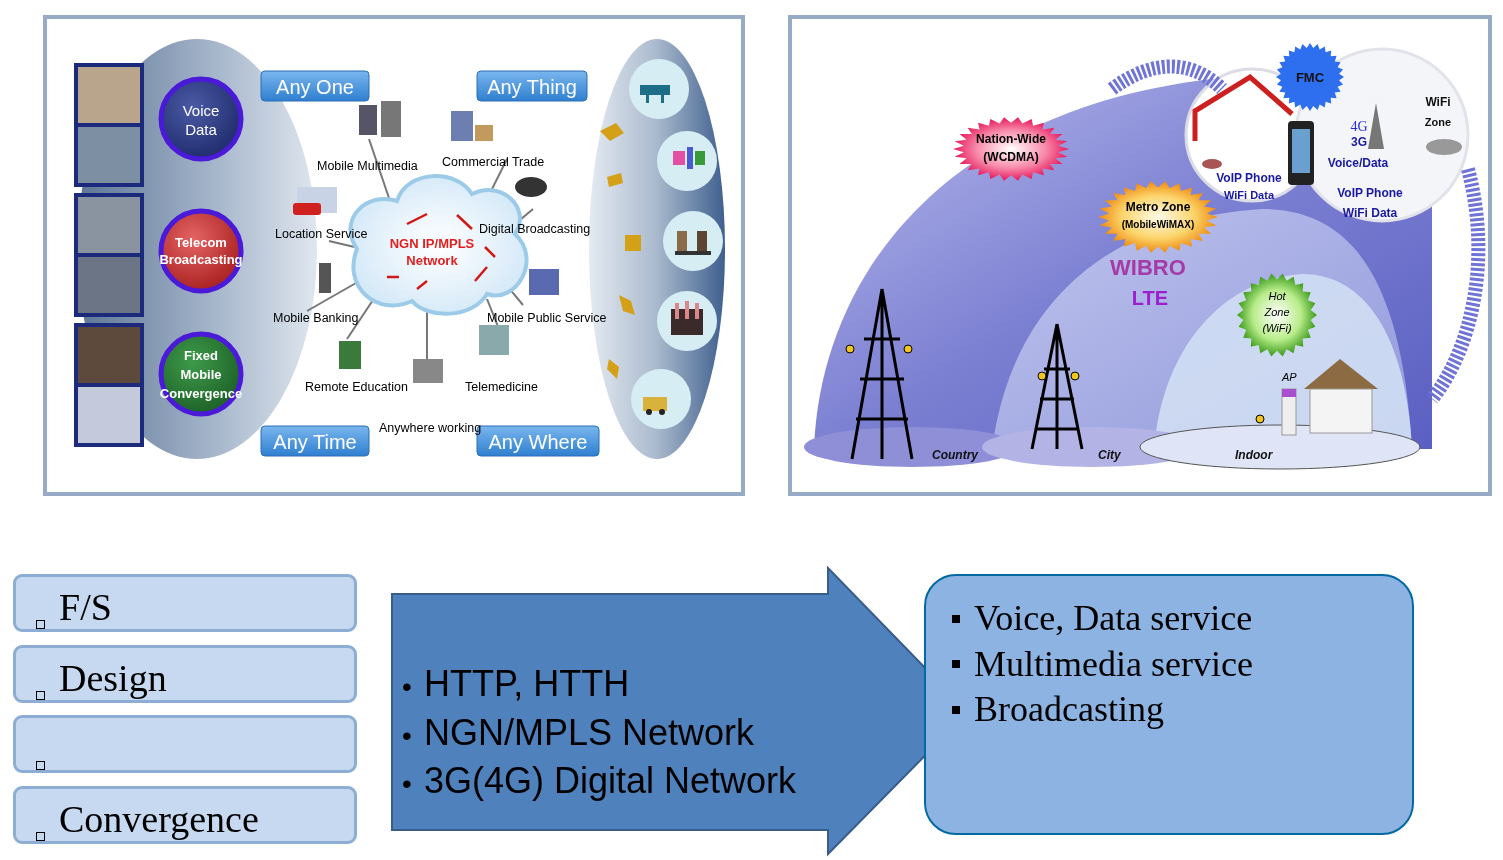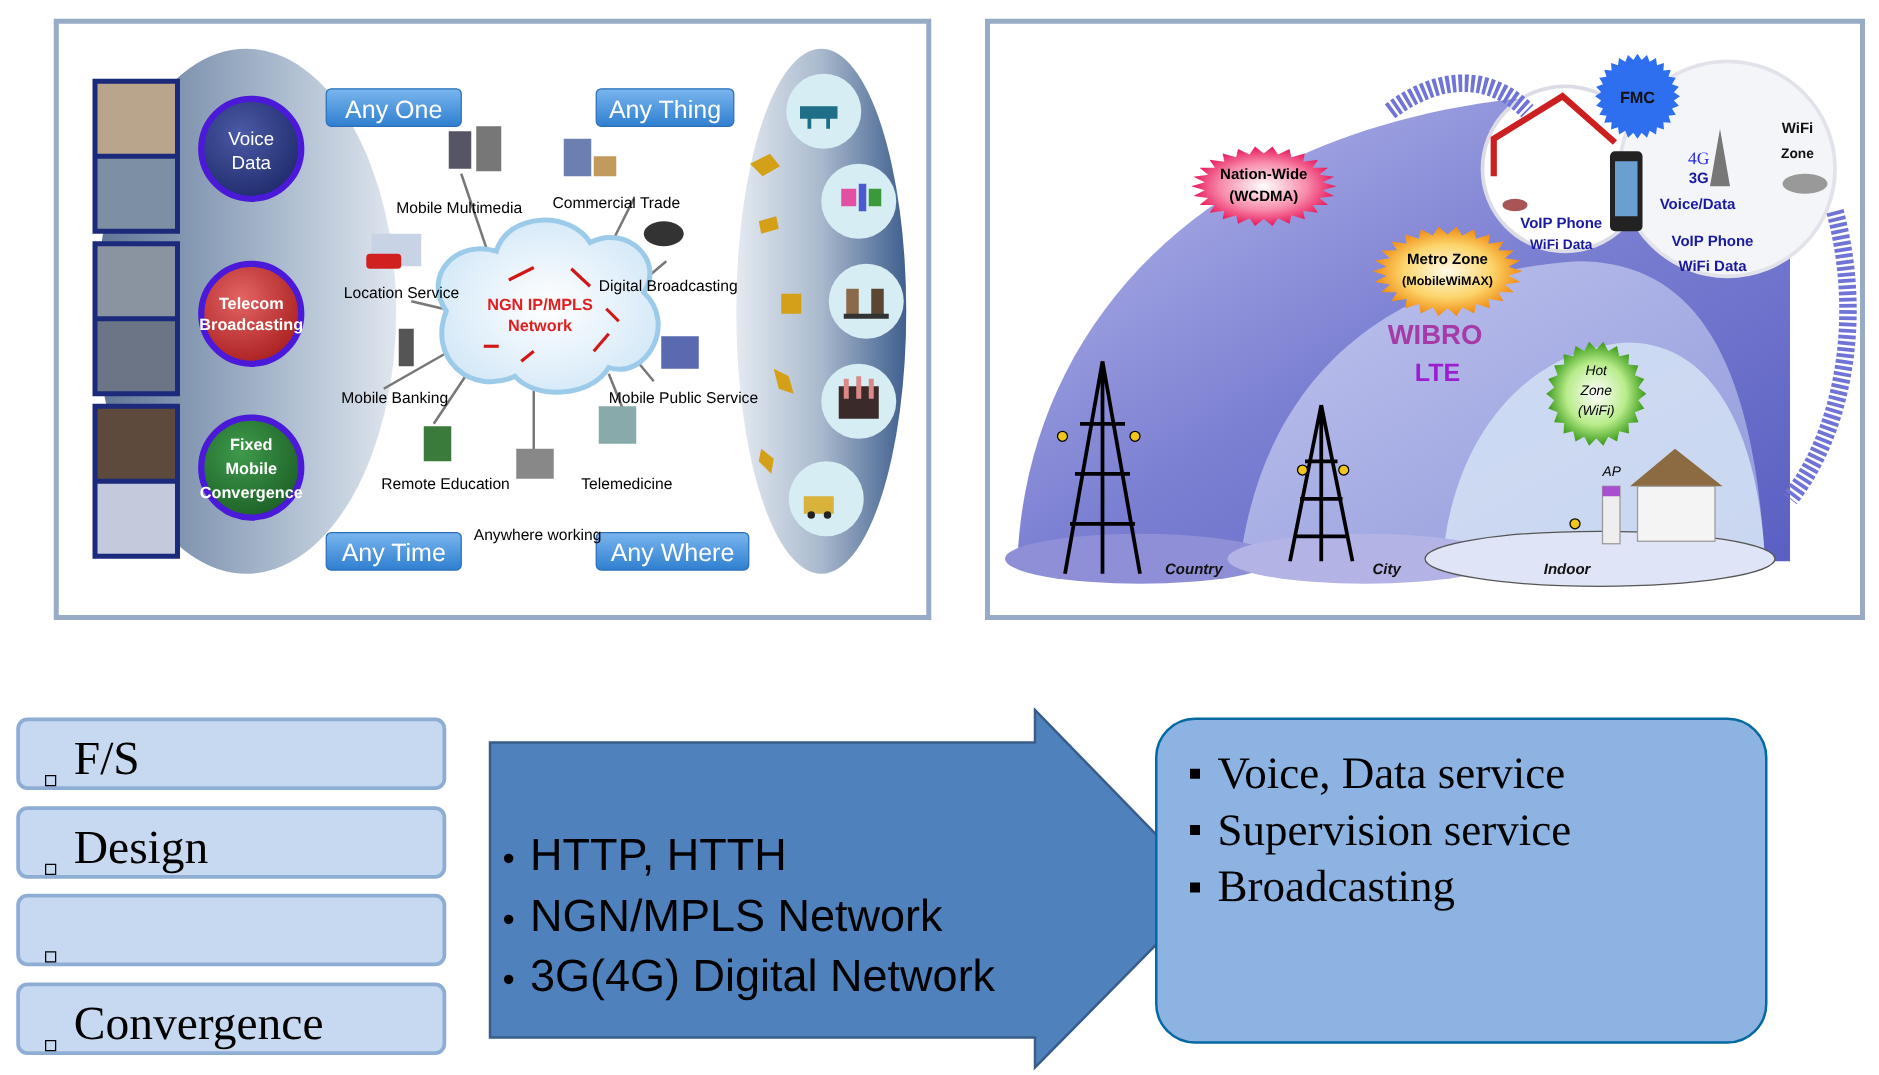--- a/index.html
+++ b/index.html
@@ -332,16 +332,16 @@
 </div>
 <div id="arrow-list">
   <div class="li">HTTP, HTTH</div>
   <div class="li">NGN/MPLS Network</div>
   <div class="li">3G(4G) Digital Network</div>
 </div>
 
 <div id="services">
   <div id="services-list">
     <div class="li">Voice, Data service</div>
-    <div class="li">Supervision service</div>
+    <div class="li">Multimedia service</div>
     <div class="li">Broadcasting</div>
   </div>
 </div>
 
 </body></html>

